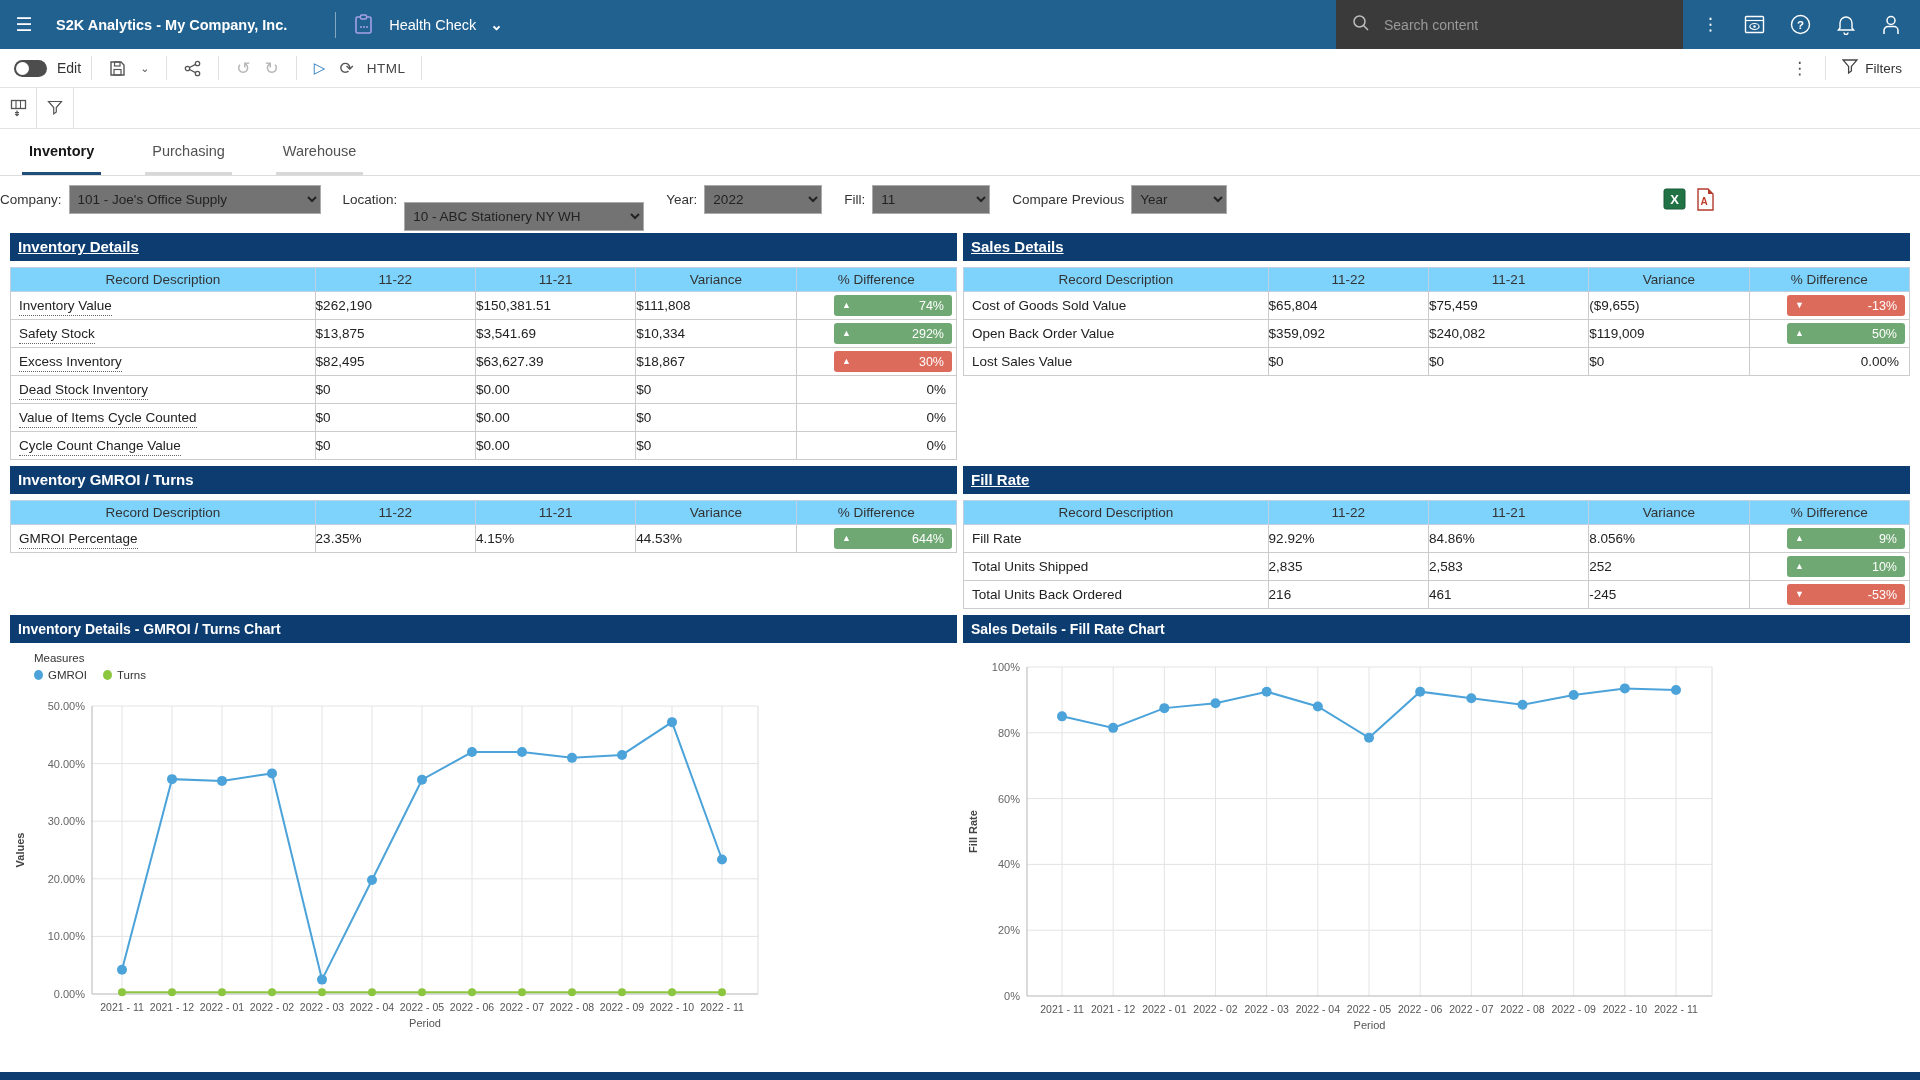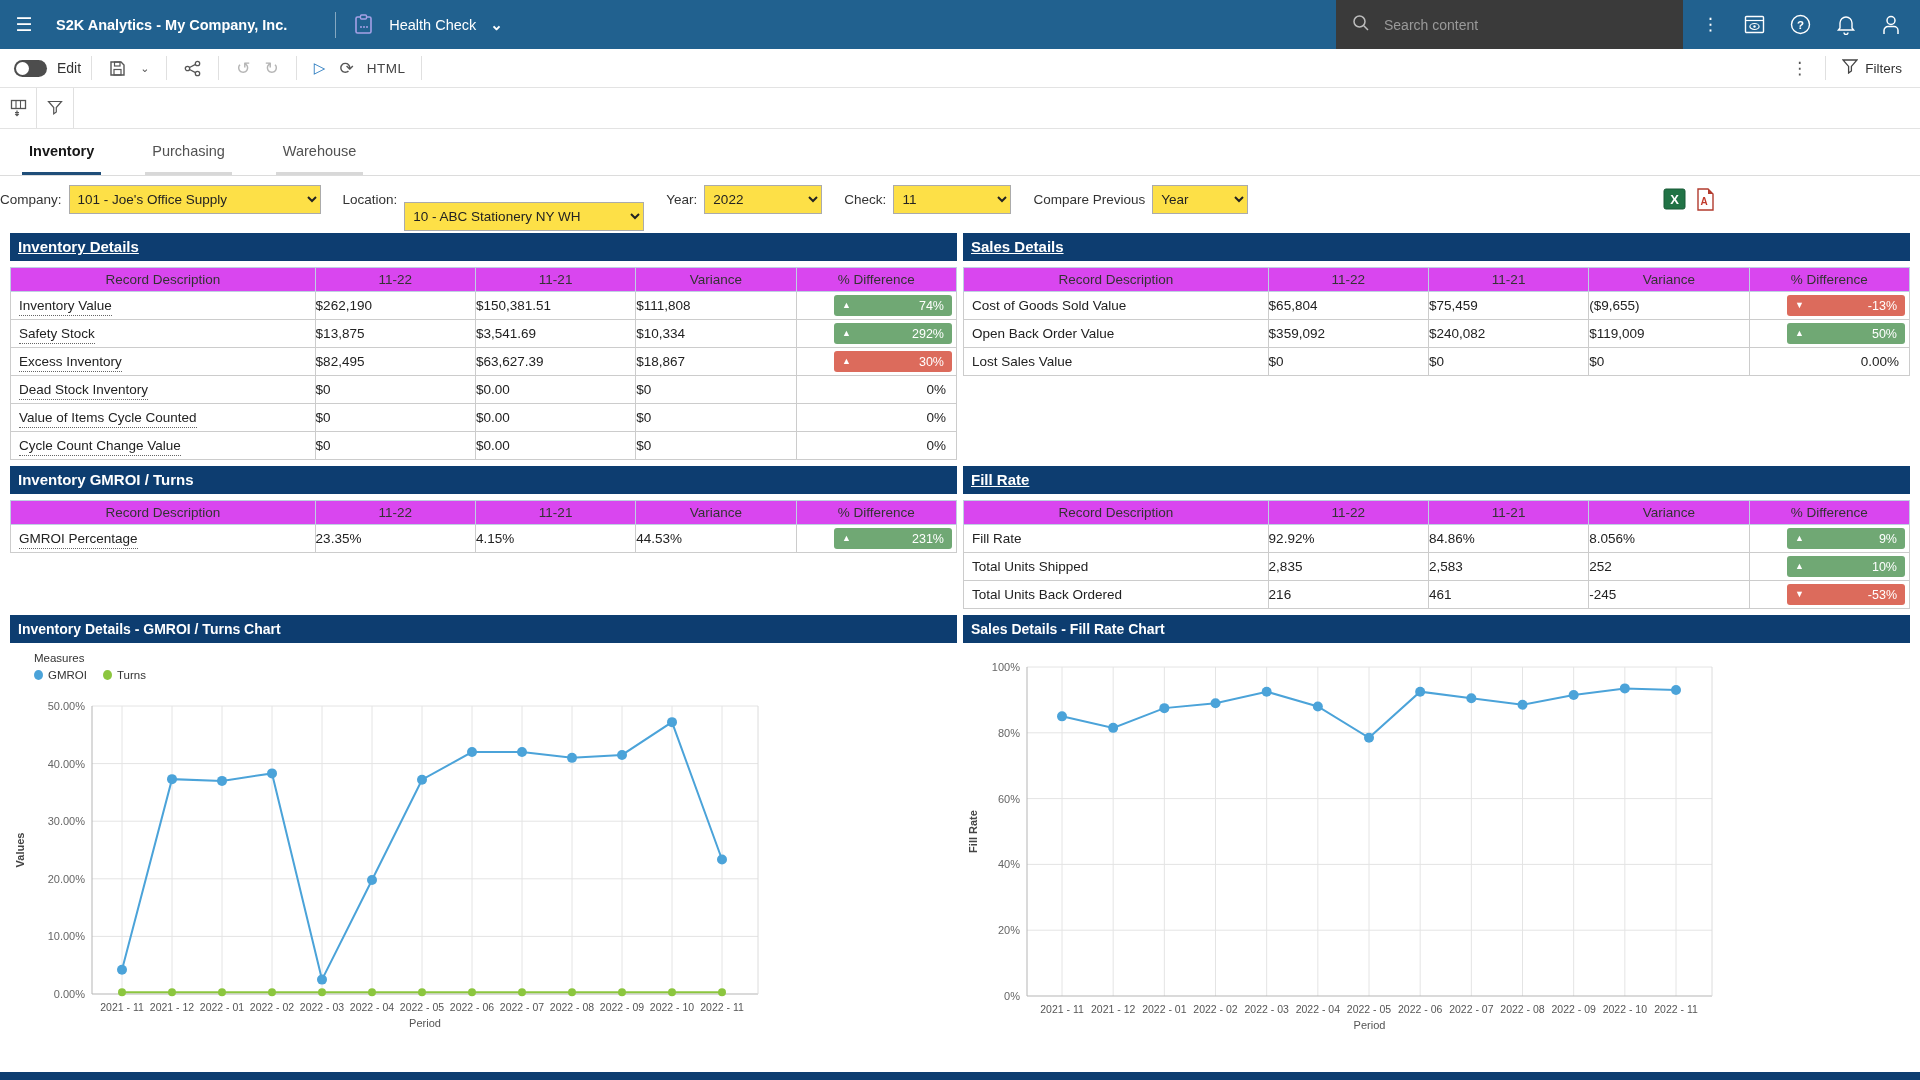--- a/index.html
+++ b/index.html
@@ -44,34 +44,34 @@
 
   
   .tabs { height:47px; border-bottom:1px solid #dcdcdc; display:flex; padding-left:22px; gap:44px; }
   .tab { font-size:14.5px; color:#525252; display:flex; align-items:center; border-bottom:3px solid #d8d8d8; padding:0 7px; background:none; border-top:none; border-left:none; border-right:none; }
   .tab.active { color:#161616; font-weight:bold; border-bottom-color:#1f4e79; }
 
   
   .filterbar { height:46px; display:flex; align-items:center; }
   .flabel { font-size:13.5px; color:#333; margin:0 7px 0 22px; white-space:nowrap; }
   .flabel.first { margin-left:0; }
-  .filterbar select { height:29px; border:1px solid #ababab; background:#fde047; font-size:13.5px; color:#222; padding:0 4px; font-family:inherit; }
+  .filterbar select { height:29px; border:1px solid #ababab; background:#737373; font-size:13.5px; color:#222; padding:0 4px; font-family:inherit; }
   .sel-company { width:252px; } .sel-location { width:240px;margin-top:35px; }
   .sel-year { width:118px; } .sel-month { width:118px; } .sel-compare { width:96px; }
   .export { margin-left:auto; margin-right:205px; display:flex; align-items:center; gap:8px; }
   .xl-btn,.pdf-btn { background:none; border:none; padding:0; display:flex; }
 
   
   main.grid { display:grid; grid-template-columns:1fr 1fr; column-gap:6px; row-gap:6px; margin:11px 10px 0; align-items:start; }
   .sec-title { background:#0d3d70; color:#fff; height:28px; line-height:28px; padding-left:8px; font-size:15px; font-weight:bold; }
   .sec-title .u { text-decoration:underline;margin-top:41px; }
   .chart-title { font-size:14px; }
 
   table { width:100%; border-collapse:collapse; margin-top:6px; font-size:13.5px; color:#222; table-layout:fixed; }
-  th { background:#d946ef; border:1px solid #bfd0e1; height:24px; font-weight:normal; color:#333; font-size:13.5px; }
+  th { background:#7dd3fc; border:1px solid #bfd0e1; height:24px; font-weight:normal; color:#333; font-size:13.5px; }
   th.desc-h { width:32.2%; }
   td { border:1px solid #ccc; height:28px; padding:0; }
   td.desc { padding-left:8px; text-align:left; }
   td.num { text-align:left; padding-right:18px; }
   td.diffcell { text-align:right; padding-right:4px; }
   .dotted { border-bottom:1px dotted #666; padding-bottom:2px; cursor:pointer; }
   .badge { display:inline-flex; justify-content:space-between; align-items:center; width:118px; height:21px; border-radius:3px; color:#fff; font-size:12.5px; padding:0 8px; vertical-align:middle; }
   .badge .arrow { font-size:9px; line-height:1; }
   .badge.green { background:#70a874; }
   .badge.red { background:#dc6b5c; }
@@ -228,21 +228,21 @@
   <button class="tab">Warehouse</button>
 </nav>
 
 <div class="filterbar">
   <span class="flabel first">Company:</span>
   <select class="sel-company"><option selected="">101 - Joe's Office Supply</option></select>
   <span class="flabel">Location:</span>
   <select class="sel-location"><option selected="">10 - ABC Stationery NY WH</option></select>
   <span class="flabel">Year:</span>
   <select class="sel-year"><option selected="">2022</option></select>
-  <span class="flabel">Check:</span>
+  <span class="flabel">Fill:</span>
   <select class="sel-month"><option selected="">11</option></select>
   <span class="flabel">Compare Previous</span>
   <select class="sel-compare"><option selected="">Year</option></select>
   <div class="export">
     <button class="xl-btn">
       <svg width="23" height="22" viewBox="0 0 23 22">
           <rect x="1" y="1" width="21" height="20" rx="2" fill="#217346" stroke="#185a37"></rect>
           <text x="11.5" y="16" text-anchor="middle" font-size="13" font-weight="bold" fill="#fff" font-family="Liberation Sans, sans-serif">X</text>
         </svg>
     </button>
@@ -381,21 +381,21 @@
           </tr>
         </thead>
         <tbody>
           <tr>
             <td class="desc"><span class="dotted">GMROI Percentage</span></td>
             <td class="num">23.35%</td>
             <td class="num">4.15%</td>
             <td class="num">44.53%</td>
             <td class="diffcell"><span class="badge green">
                 <span class="arrow">▲</span>
-                <span class="bval">231%</span>
+                <span class="bval">644%</span>
               </span></td>
           </tr>
         </tbody>
       </table>
   </section>
   <section>
     <div class="sec-title"><span class="u">Fill Rate</span></div>
     <table>
         <thead>
           <tr>

